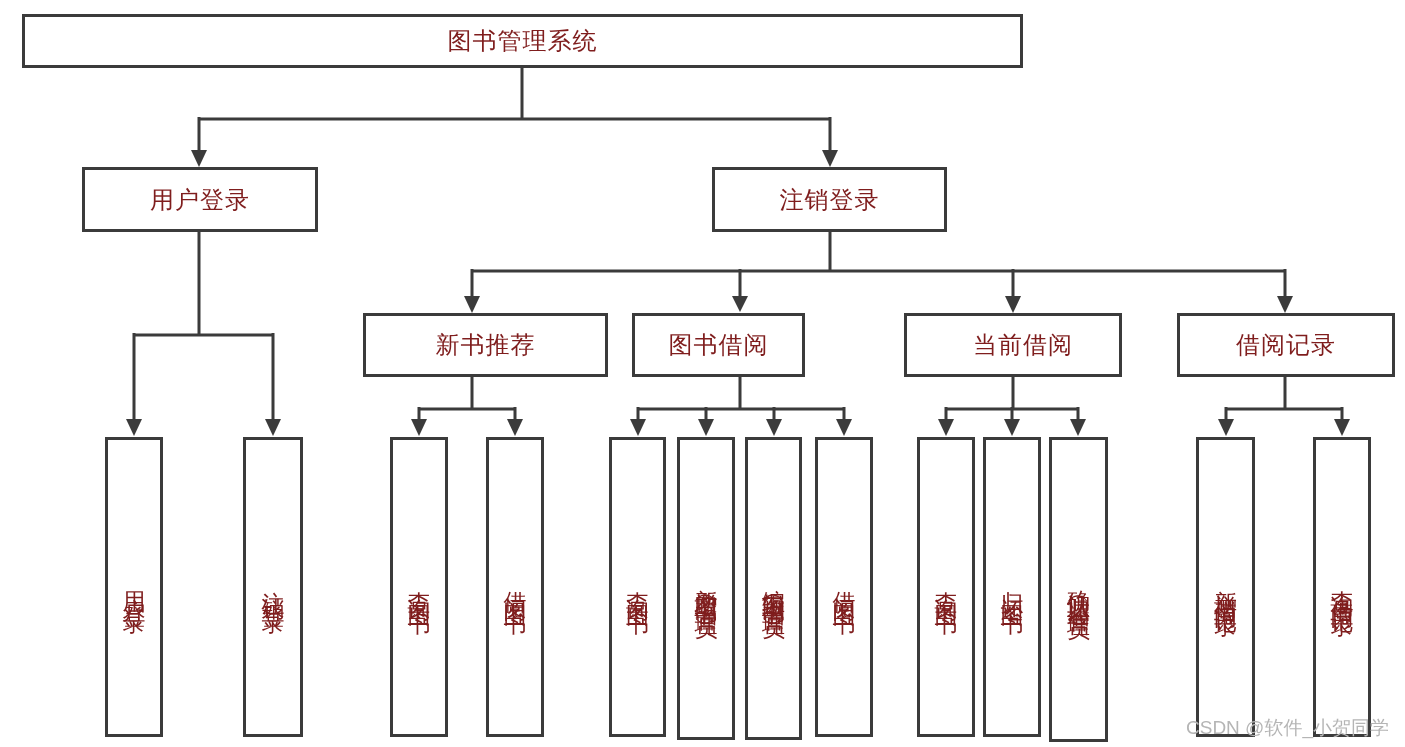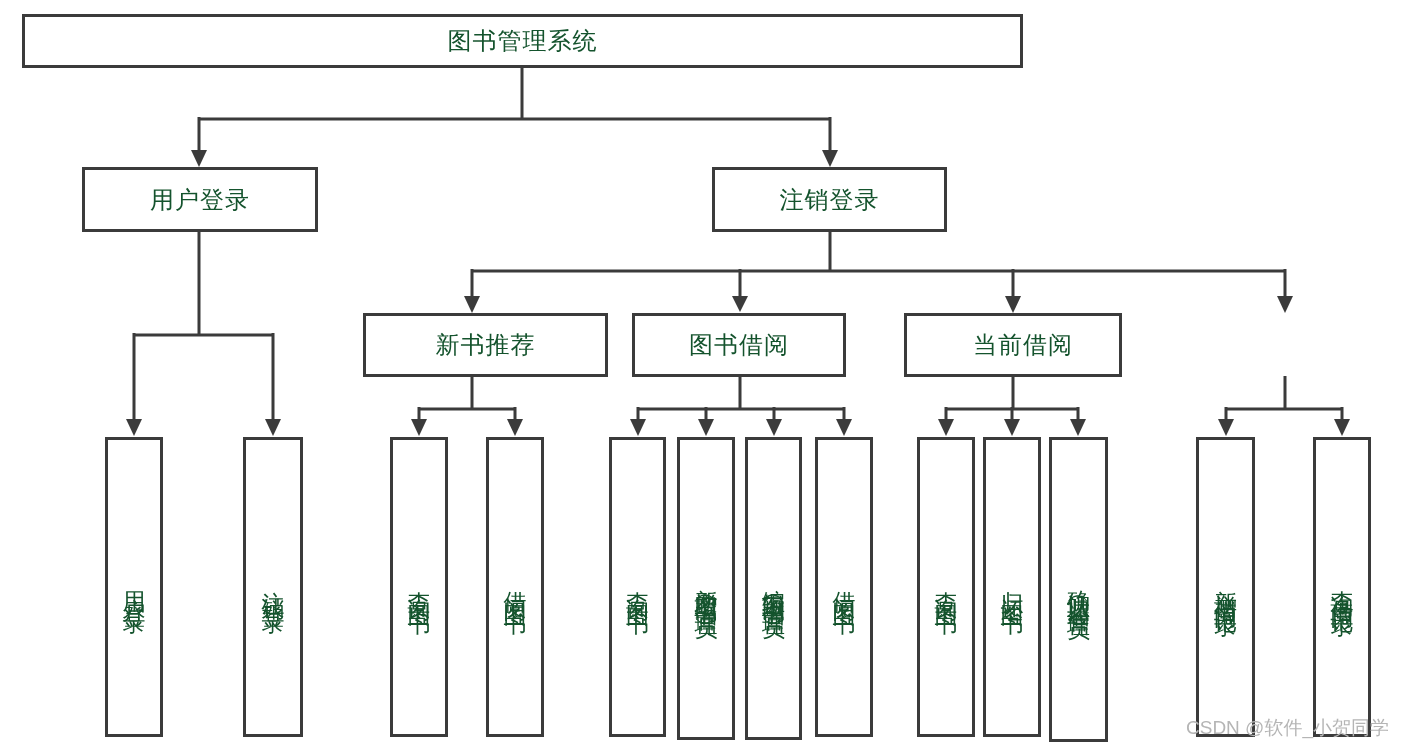--- a/index.html
+++ b/index.html
@@ -17,21 +17,21 @@
     width: 1405px; height: 747px;
   }
   .node {
     position: absolute;
     box-sizing: border-box;
     border: 3px solid #3b3b3b;
     background: #ffffff;
     display: flex;
     align-items: center;
     justify-content: center;
-    color: #14532d;
+    color: #7f1d1d;
     text-align: center;
   }
   .node.h-label { font-size: 24px; letter-spacing: 1px; }
   .node.leaf {
     writing-mode: vertical-rl;
     text-orientation: mixed;
     font-size: 23px;
     letter-spacing: 7px;
     line-height: 1;
   }
@@ -92,22 +92,23 @@
       <polygon points="1334,419 1350,419 1342,436"></polygon>
     </g>
   </svg>
 
   <div class="node h-label" style="left:22px; top:14px; width:1001px; height:54px;">图书管理系统</div>
 
   <div class="node h-label" style="left:82px; top:167px; width:236px; height:65px;">用户登录</div>
   <div class="node h-label" style="left:712px; top:167px; width:235px; height:65px;">注销登录</div>
 
   <div class="node h-label" style="left:363px; top:313px; width:245px; height:64px;">新书推荐</div>
-  <div class="node h-label" style="left:632px; top:313px; width:214px; height:64px;">图书借阅</div>
+  <div class="node h-label" style="left:632px; top:313px; width:173px; height:64px;">图书借阅</div>
   <div class="node h-label" style="left:904px; top:313px; width:218px; height:64px;padding-left:20px;">当前借阅</div>
+  <div class="node h-label" style="left:1177px; top:313px; width:218px; height:64px;">借阅记录</div>
 
   <div class="node leaf" style="left:105px; top:437px; width:58px; height:300px;">用户登录</div>
   <div class="node leaf" style="left:243px; top:437px; width:60px; height:300px;">注销登录</div>
 
   <div class="node leaf" style="left:390px; top:437px; width:58px; height:300px;">查询图书</div>
   <div class="node leaf" style="left:486px; top:437px; width:58px; height:300px;">借阅图书</div>
 
   <div class="node leaf" style="left:609px; top:437px; width:57px; height:300px;">查询图书</div>
   <div class="node leaf" style="left:677px; top:437px; width:58px; height:303px; letter-spacing:4px;">新增图书（管理员）</div>
   <div class="node leaf" style="left:745px; top:437px; width:57px; height:303px; letter-spacing:4px;">编辑图书（管理员）</div>

